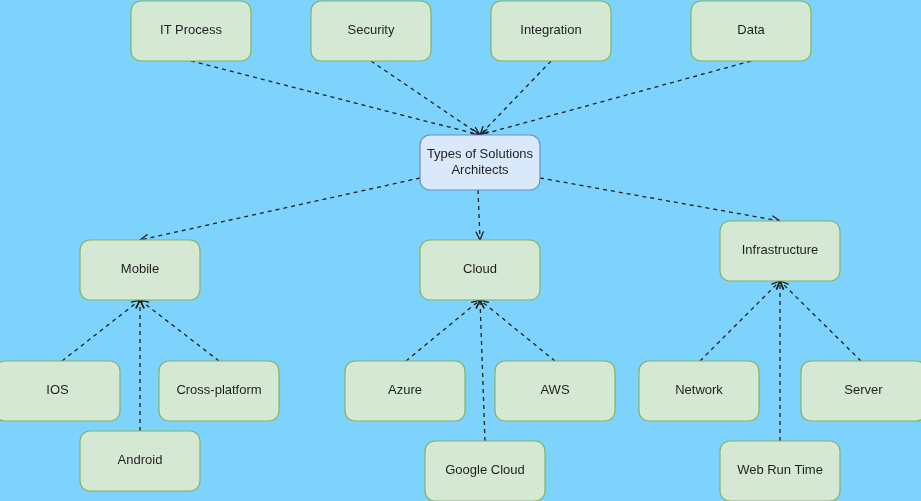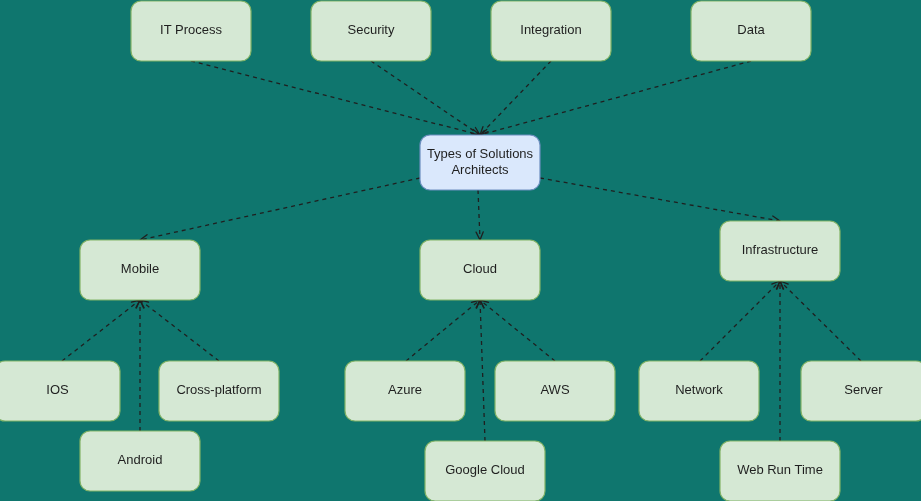--- a/index.html
+++ b/index.html
@@ -10,21 +10,21 @@
   body {
     width: 921px;
     height: 501px;
     overflow: hidden;
     font-family: "Liberation Sans", sans-serif;
   }
   #diagram-root {
     position: relative;
     width: 921px;
     height: 501px;
-    background: #0f766e;
+    background: #7dd3fc;
     text-decoration: underline;
   }
   svg.diagram-canvas {
     position: absolute;
     top: 0;
     left: 0;
     width: 921px;
     height: 501px;
     display: block;
   }

